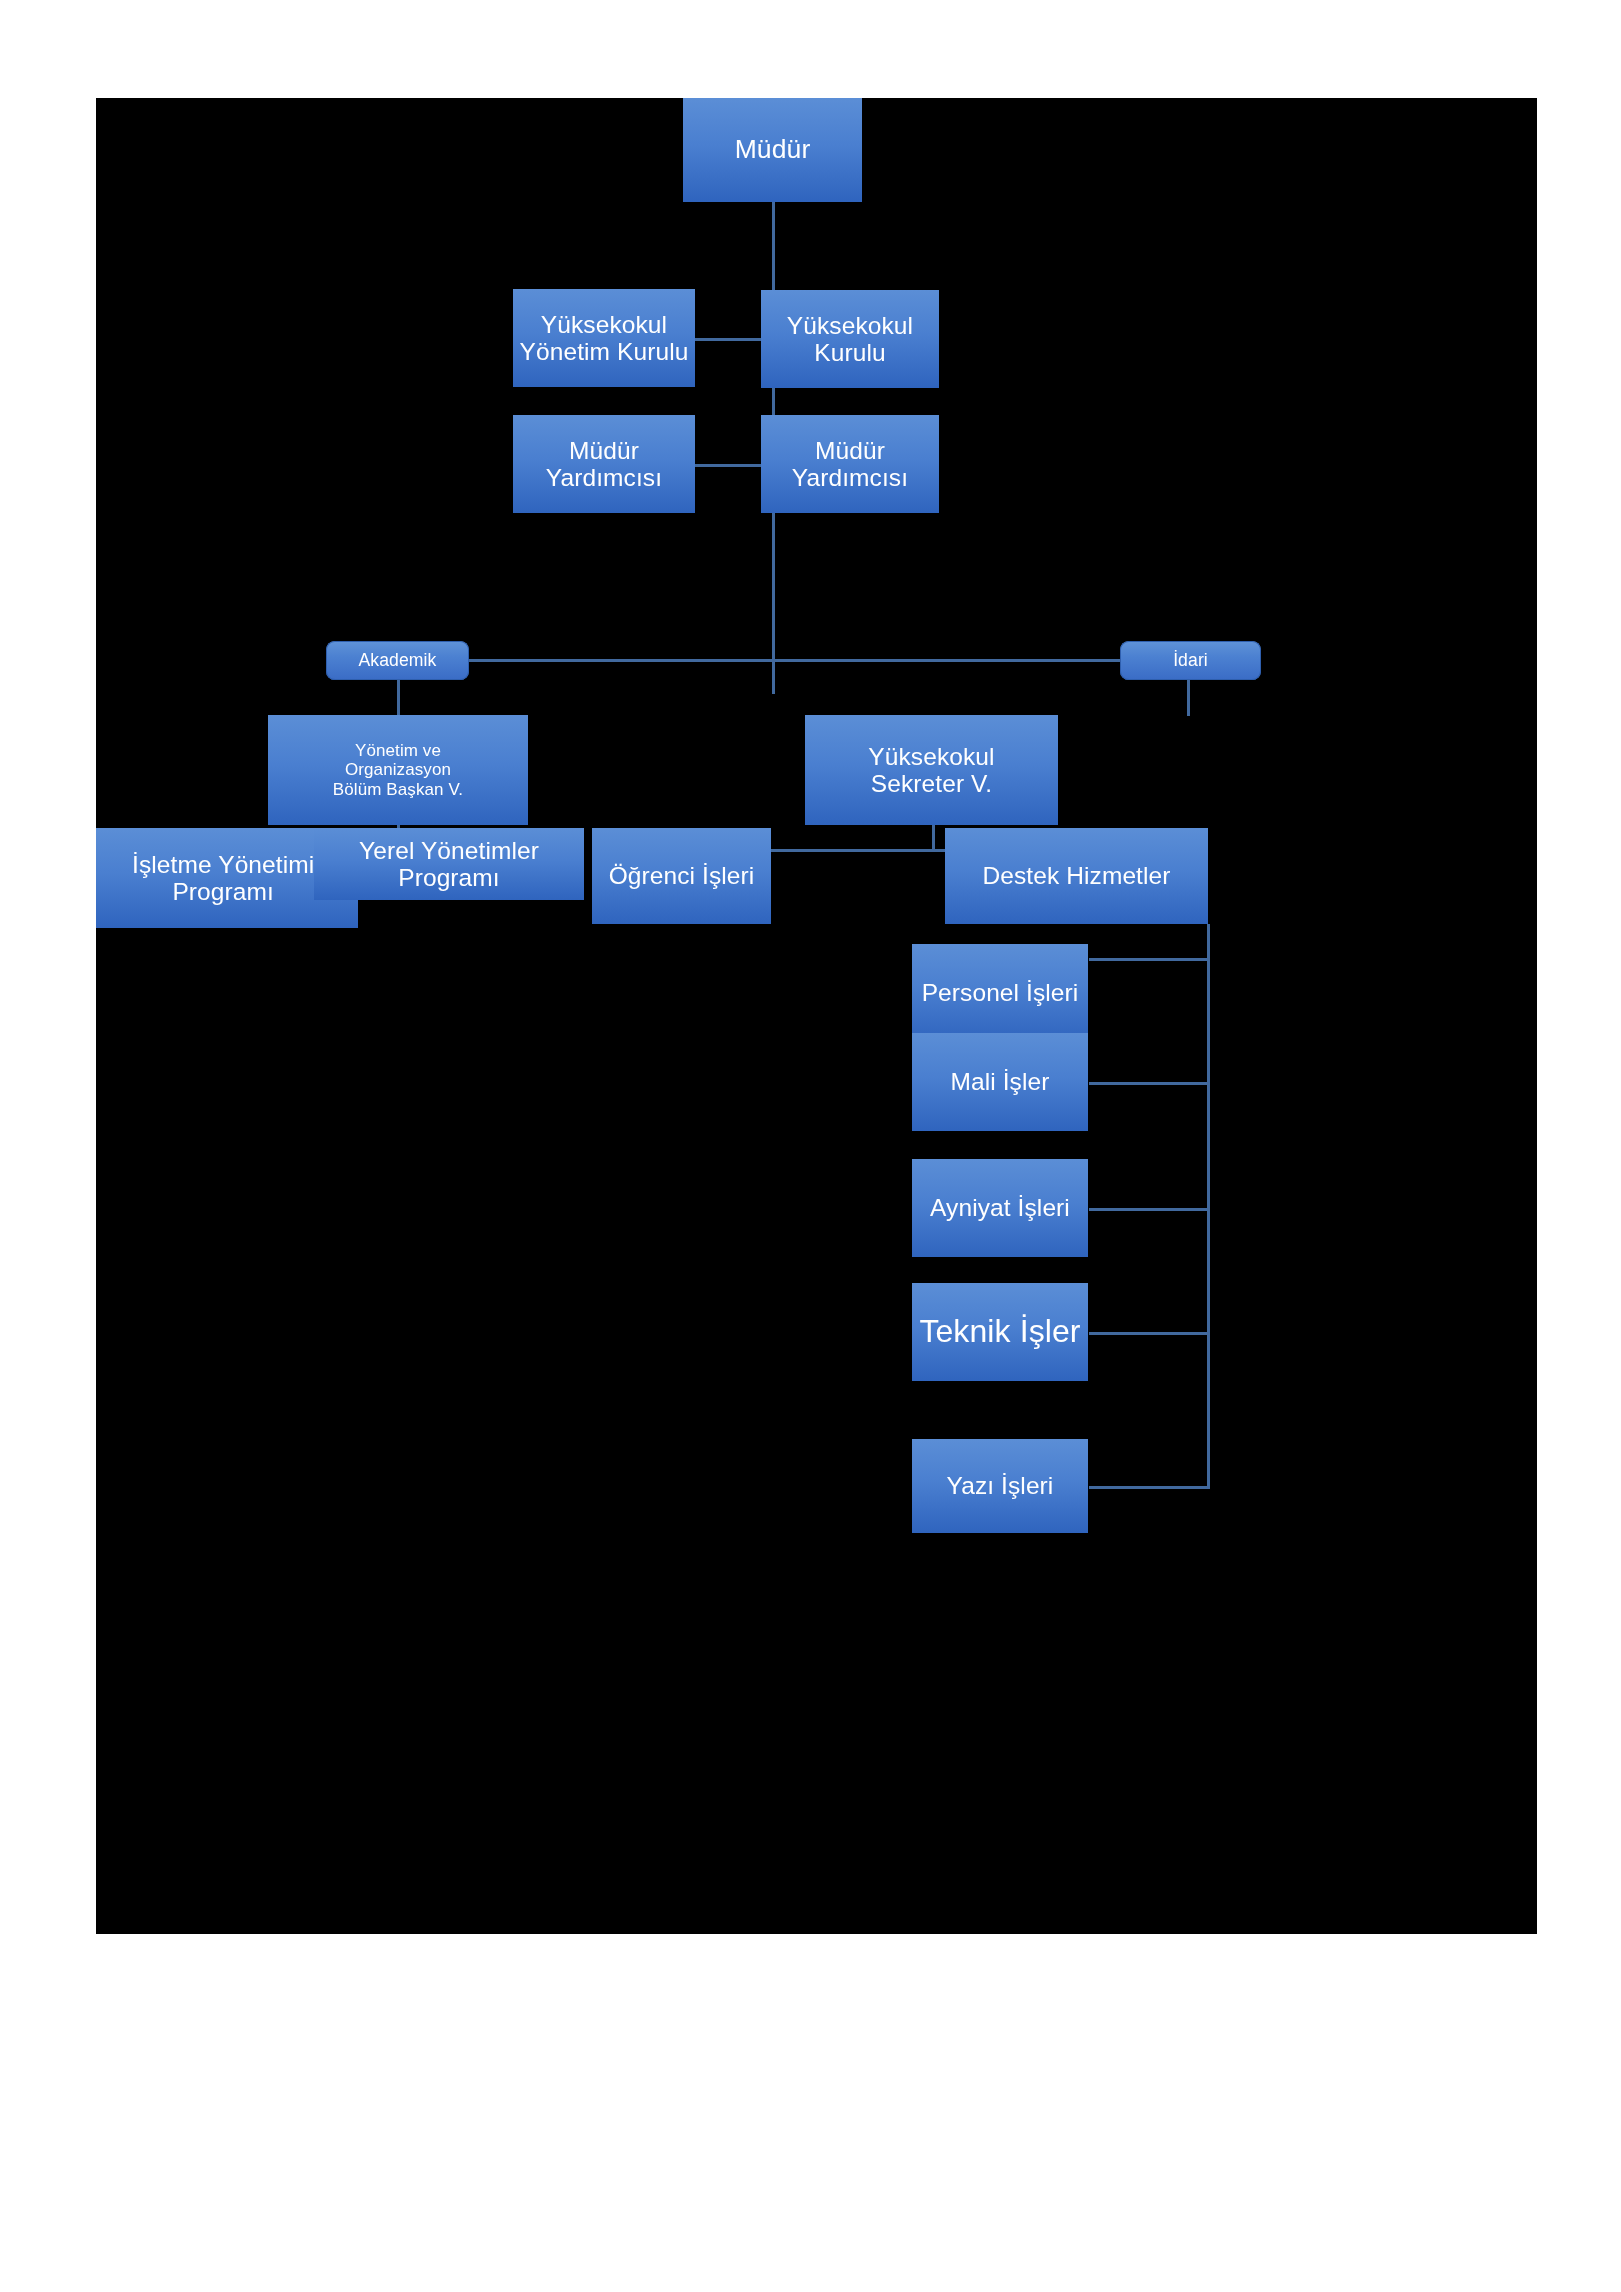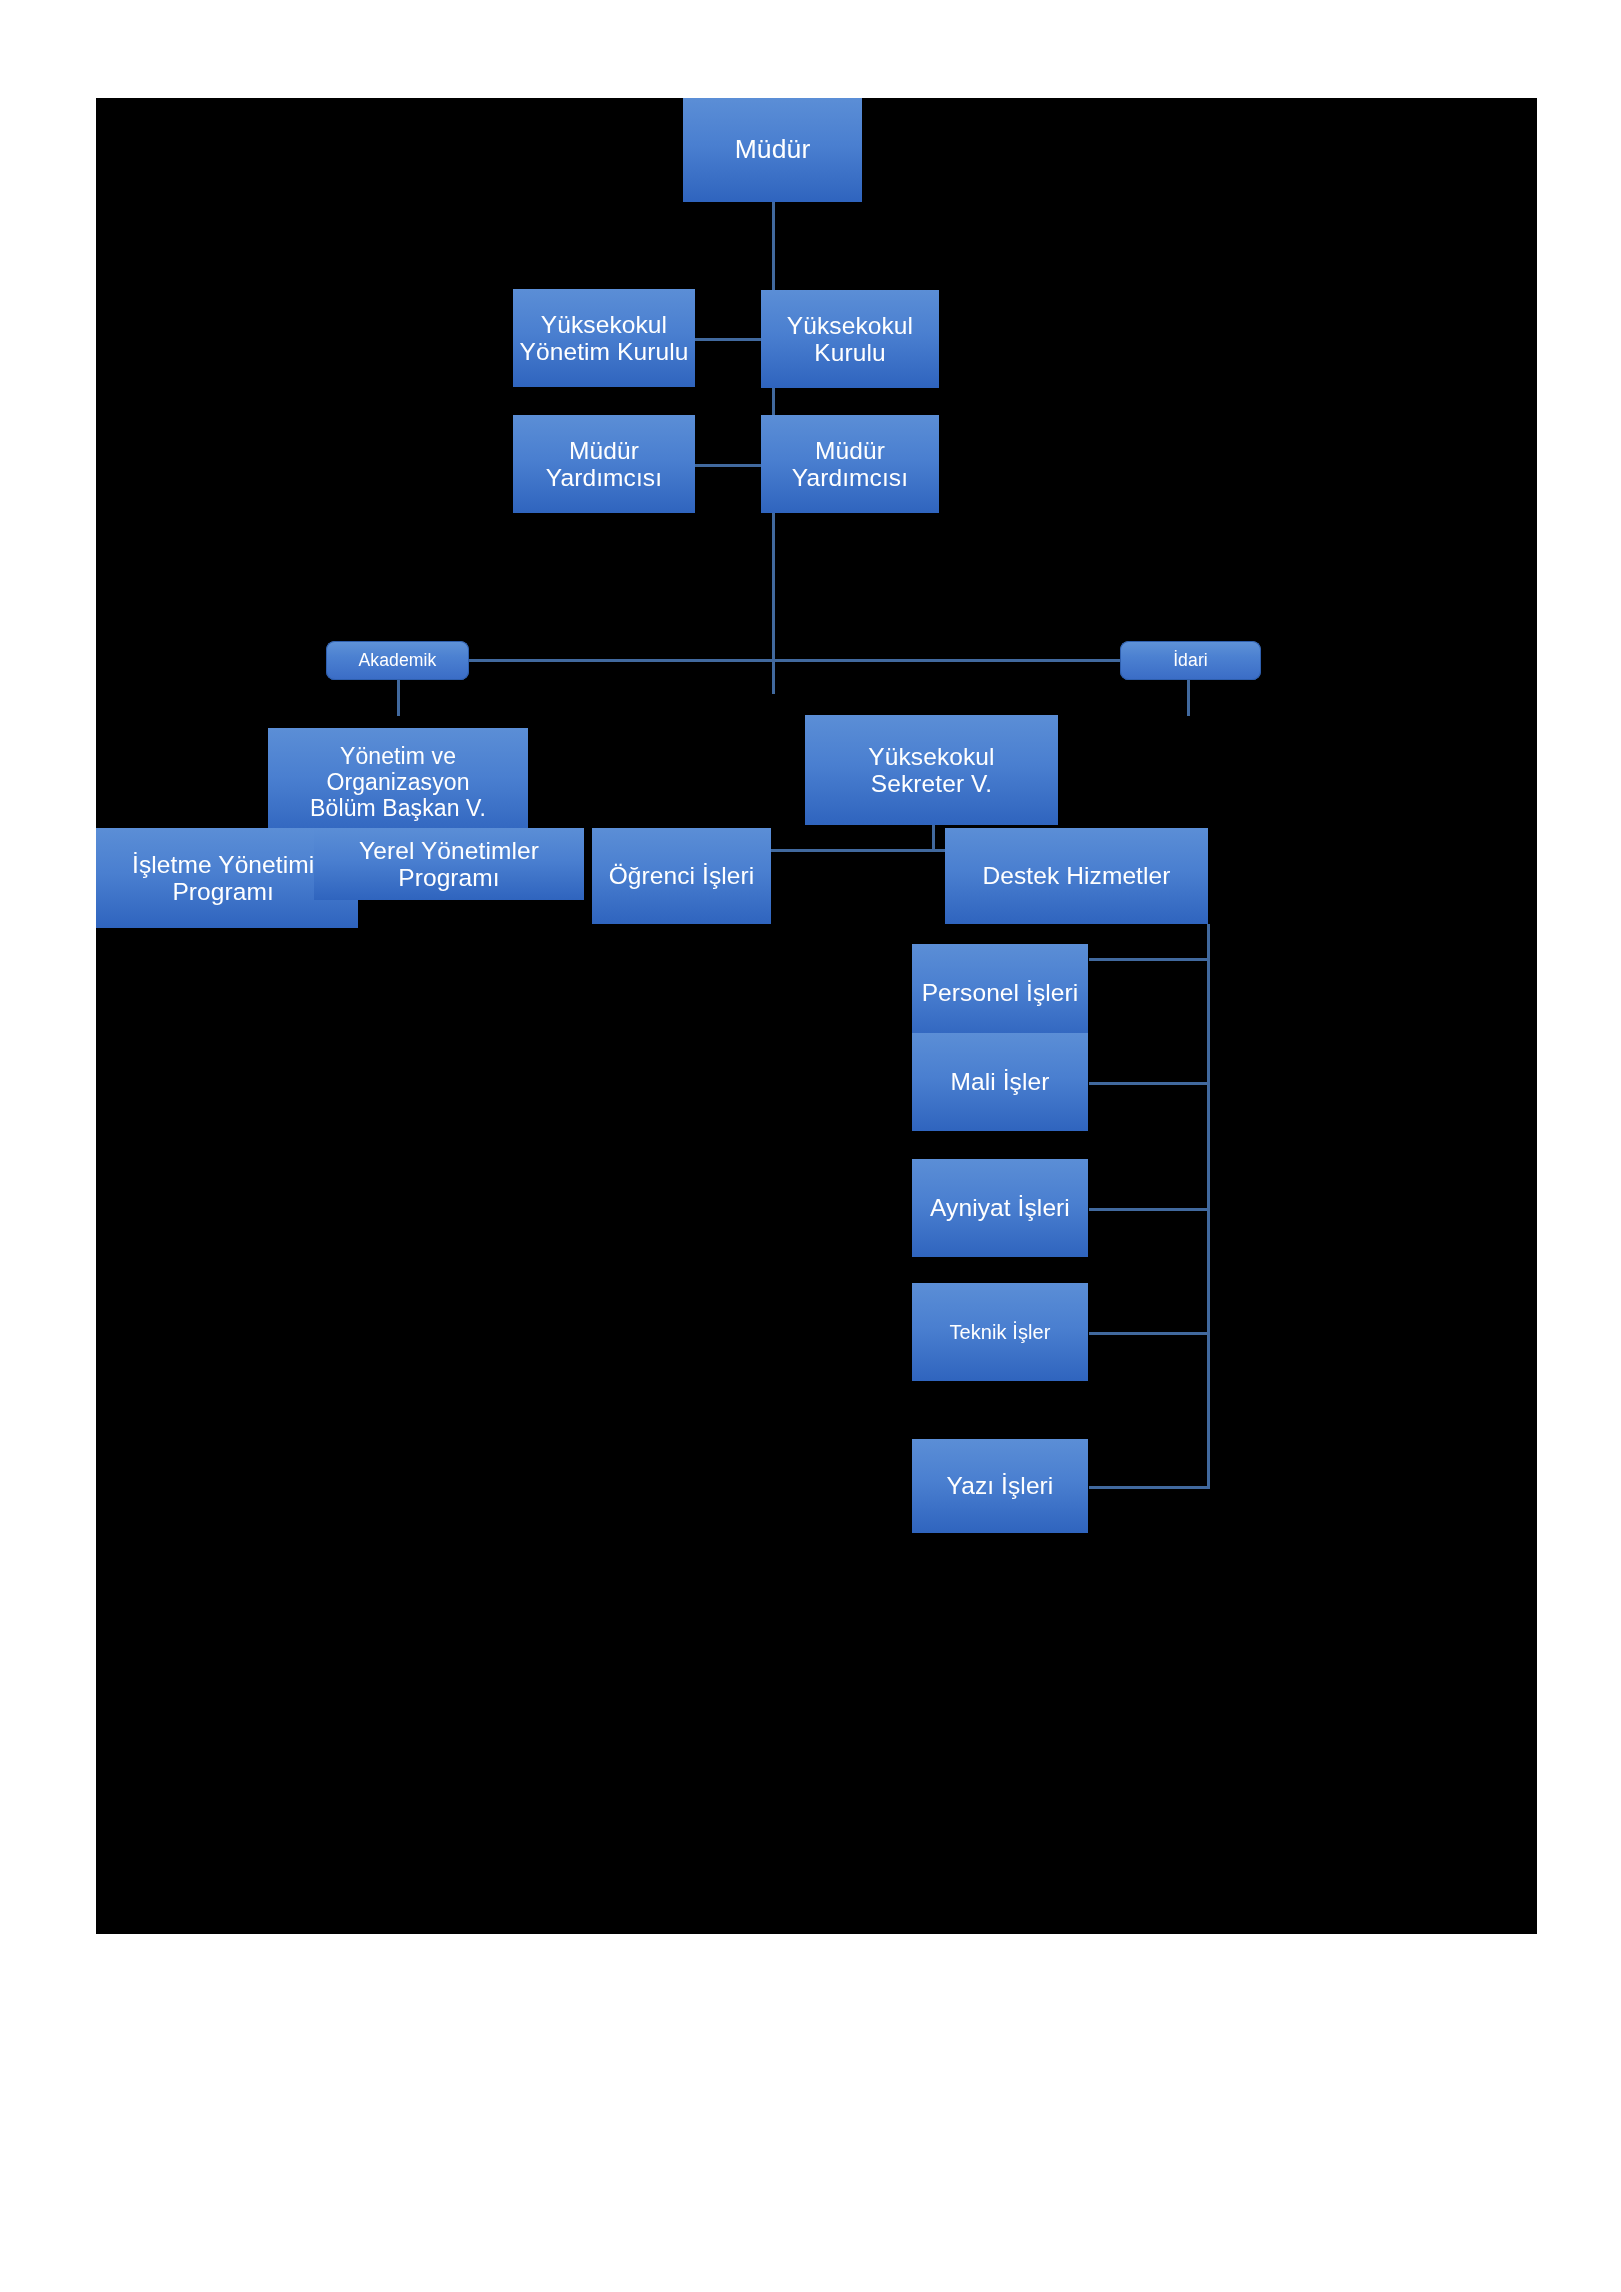--- a/index.html
+++ b/index.html
@@ -104,21 +104,21 @@
   <div class="node" style="left: 665px; top: 192px; width: 178px; height: 98px; font-size: 24.5px;">Yüksekokul Kurulu</div>
 
   <div class="node" style="left: 417px; top: 317px; width: 182px; height: 98px; font-size: 24.5px;">Müdür Yardımcısı</div>
 
   <div class="node" style="left: 665px; top: 317px; width: 178px; height: 98px; font-size: 24.5px;">Müdür Yardımcısı</div>
 
   <div class="node pill" style="left: 230px; top: 543px; width: 143px; height: 39px; font-size: 17.6px;">Akademik</div>
 
   <div class="node pill" style="left: 1024px; top: 543px; width: 141px; height: 39px; font-size: 17.6px;">İdari</div>
 
-  <div class="node" style="left: 172px; top: 630px; width: 260px; height: 110px; font-size: 23px;">Yönetim ve
+  <div class="node" style="left: 172px; top: 617px; width: 260px; height: 110px; font-size: 17px;">Yönetim ve
 Organizasyon
 Bölüm Başkan V.</div>
 
   <div class="node" style="left: 709px; top: 617px; width: 253px; height: 110px; font-size: 24.5px;">Yüksekokul
 Sekreter V.</div>
 
   <div class="node" style="left: -7.8px; top: 730px; width: 270px; height: 100px; font-size: 24.5px;">İşletme Yönetimi
 Programı</div>
 
   <div class="node" style="left: 218px; top: 730px; width: 270px; height: 72px; font-size: 24.5px;">Yerel Yönetimler
@@ -127,18 +127,18 @@
   <div class="node" style="left: 496px; top: 730px; width: 179px; height: 96px; font-size: 24.5px;">Öğrenci İşleri</div>
 
   <div class="node" style="left: 849px; top: 730px; width: 263px; height: 96px; font-size: 24.5px;">Destek Hizmetler</div>
 
   <div class="node" style="left: 816px; top: 834px; width: 176px; height: 98px; font-size: 24.5px; margin-top: 12px;">Personel İşleri</div>
 
   <div class="node" style="left: 816px; top: 935px; width: 176px; height: 98px; font-size: 24.5px;">Mali İşler</div>
 
   <div class="node" style="left: 816px; top: 1061px; width: 176px; height: 98px; font-size: 24.5px;">Ayniyat İşleri</div>
 
-  <div class="node" style="left: 816px; top: 1185px; width: 176px; height: 98px; font-size: 20px;">Teknik İşler</div>
+  <div class="node" style="left: 816px; top: 1185px; width: 176px; height: 98px; font-size: 32px;">Teknik İşler</div>
 
   <div class="node" style="left: 816px; top: 1341px; width: 176px; height: 94px; font-size: 24.5px;">Yazı İşleri</div>
 
 </div>
 
 
 </body></html>

